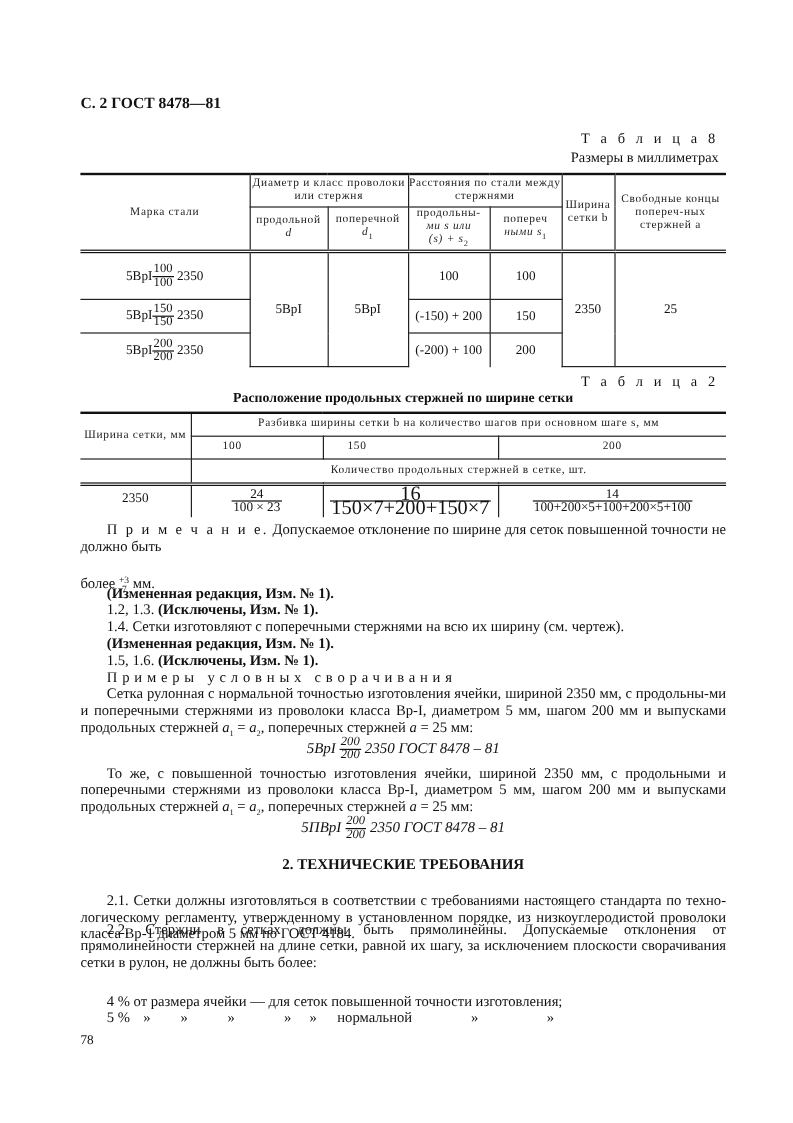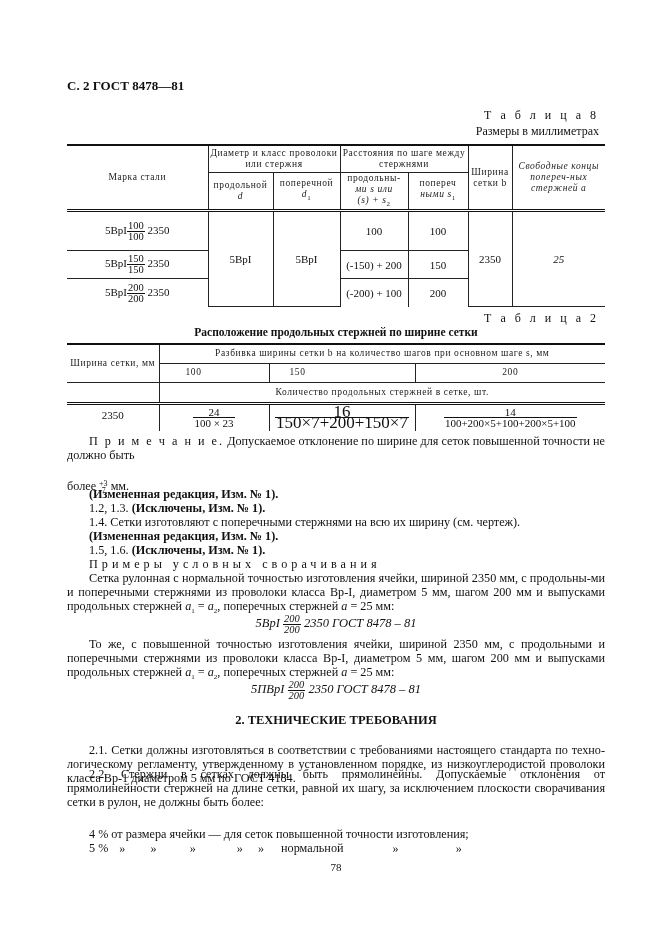--- a/index.html
+++ b/index.html
@@ -12,32 +12,32 @@
   table { border-collapse: collapse; position: absolute; font-size: 11px; }
   td { border: 1px solid #222; text-align: center; vertical-align: middle; padding: 0; }
   .sm { font-size: 9.5px; letter-spacing: 0.6px; color: #222; line-height: 11px; }
   .it { font-style: italic; }
   .frac { display: inline-block; vertical-align: middle; text-align: center; line-height: 10px; font-size: 10.5px; }
   .frac .num { display: block; border-bottom: 1px solid #111; padding: 0 1px; }
   .frac .den { display: block; padding: 0 1px; }
   .t1 { left: 67px; top: 144px; width: 538px; }
   .t1 .top { border-top: 2px solid #111; }
   .t1 td.nb-l { border-left: none; }
-  .t1 td.nb-r { border-right: none; font-style: italic; }
+  .t1 td.nb-r { border-right: none; }
   .t2 { left: 67px; top: 343px; width: 538px; }
   .t2 td.nb-l { border-left: none; }
   .t2 td.nb-r { border-right: none; }
   .t2cap { left: 67px; width: 538px; top: 326px; text-align: center; font-weight: bold; font-size: 11.5px; }
   .p { left: 67px; width: 538px; font-size: 12.2px; line-height: 14px; text-align: justify; font-family: Liberation Serif, serif; }
   .ind { text-indent: 22px; }
   .b { font-weight: bold; }
   .spaced { letter-spacing: 4px; }
   .formula { left: 67px; width: 538px; text-align: center; font-style: italic; font-size: 12.5px; }
   .sec { left: 67px; width: 538px; text-align: center; font-weight: bold; font-size: 12.5px; }
-  .pg { left: 67px; width: 538px; text-align: center; top: 861px; font-size: 11px; }
+  .pg { left: 67px; width: 538px; top: 861px; font-size: 11px; }
   .supsub { display: inline-block; vertical-align: middle; line-height: 7px; font-size: 8px; text-align: left; }
 </style>
 </head>
 <body>
 
 <div class="abs hdr">С. 2 ГОСТ 8478—81</div>
 
 <div class="abs tlabel" style="top:108px">Т а б л и ц а 8</div>
 <div class="abs units">Размеры в миллиметрах</div>
 
@@ -48,21 +48,21 @@
       <col style="width:67px">
       <col style="width:68px">
       <col style="width:60px">
       <col style="width:44px">
       <col style="width:93px">
   </colgroup>
   <tbody>
       <tr class="top" style="height:27px">
     <td rowspan="2" class="nb-l top hb sm" style="border-bottom:3px double #111">Марка стали</td>
     <td colspan="2" class="top sm">Диаметр и класс проволоки или стержня</td>
-    <td colspan="2" class="top sm">Расстояния по шаге между стержнями</td>
+    <td colspan="2" class="top sm">Расстояния по стали между стержнями</td>
     <td rowspan="2" class="top sm" style="border-bottom:3px double #111">Ширина сетки b</td>
     <td rowspan="2" class="nb-r top sm" style="border-bottom:3px double #111">Свободные концы попереч-ных стержней a</td>
   </tr>
   <tr style="height:36px">
     <td class="sm" style="border-bottom:3px double #111">
       <span>продольной</span><br>
       <span class="it">d</span>
     </td>
     <td class="sm" style="border-bottom:3px double #111">
       <span>поперечной</span><br>

